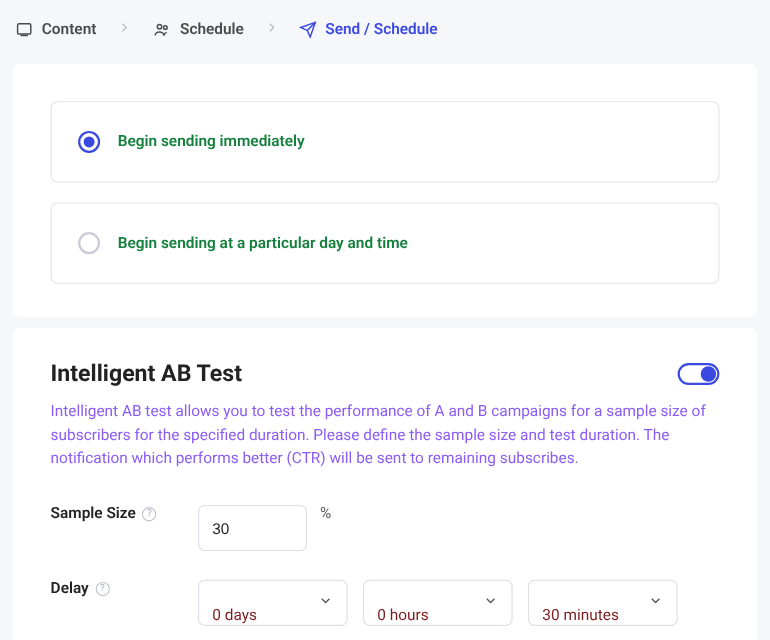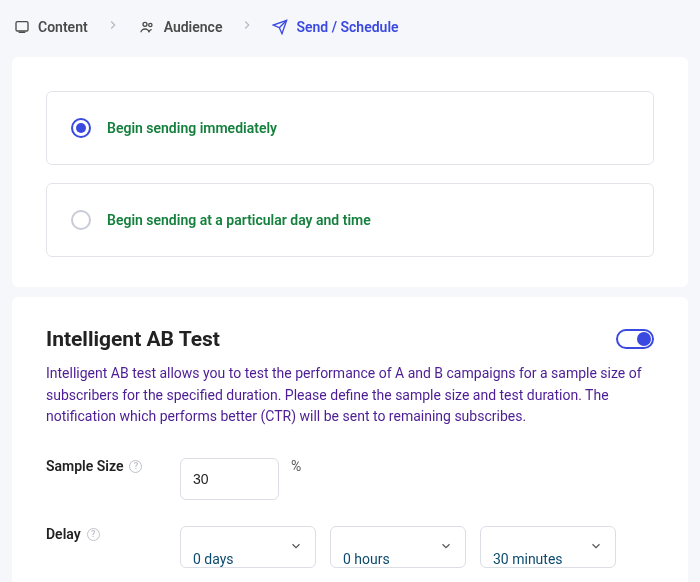--- a/index.html
+++ b/index.html
@@ -81,21 +81,21 @@
     cursor: pointer;
   }
   .toggle .knob {
     position: absolute;
     right: 1px; top: 1px;
     width: 14px; height: 14px;
     border-radius: 50%;
     background: #3a49e0;
   }
   .desc {
-    color: #4c1d95;
+    color: #8b5cf6;
     line-height: 1.55;
     margin-bottom: 30px;
   }
   .row {
     display: flex;
     align-items: flex-start;
     margin-bottom: 26px;
   }
   .lab {
     display: flex; align-items: center; gap: 6px;
@@ -126,21 +126,21 @@
     height: 42px;
     min-width: 136px;
     border: 1px solid #dcdee5;
     border-radius: 6px;
     padding: 0 12px;
     display: flex; align-items: center; justify-content: space-between;
     gap: 18px;
     cursor: pointer;
     background: #fff;
   }
-  .select .val { color: #0c4a6e; margin-top: 24px; }
+  .select .val { color: #7f1d1d; margin-top: 24px; }
 </style>
 </head>
 <body>
 
 <div class="breadcrumb">
   <div class="crumb">
     <span>
       <svg width="16" height="16" viewBox="0 0 24 24" fill="none" stroke="#4b4b4b" stroke-width="2">
           <rect x="3" y="4" width="18" height="14" rx="2"></rect>
           <path d="M7 20h10"></path>
@@ -155,21 +155,21 @@
   </span>
   <div class="crumb">
     <span>
       <svg width="18" height="16" viewBox="0 0 24 24" fill="none" stroke="#4b4b4b" stroke-width="2">
           <circle cx="9" cy="8" r="3"></circle>
           <circle cx="17" cy="9" r="2.5"></circle>
           <path d="M3 20c0-3 3-5 6-5s6 2 6 5"></path>
           <path d="M15 20c0-2 2-4 4-4"></path>
         </svg>
     </span>
-    <span>Audience</span>
+    <span>Schedule</span>
   </div>
   <span class="chev">
     <svg width="14" height="14" viewBox="0 0 24 24" fill="none" stroke="currentColor" stroke-width="2">
         <path d="M9 6l6 6-6 6"></path>
       </svg>
   </span>
   <div class="crumb active">
     <span>
       <svg width="16" height="16" viewBox="0 0 24 24" fill="none" stroke="#3a49e0" stroke-width="2">
           <path d="M22 2L11 13"></path>

